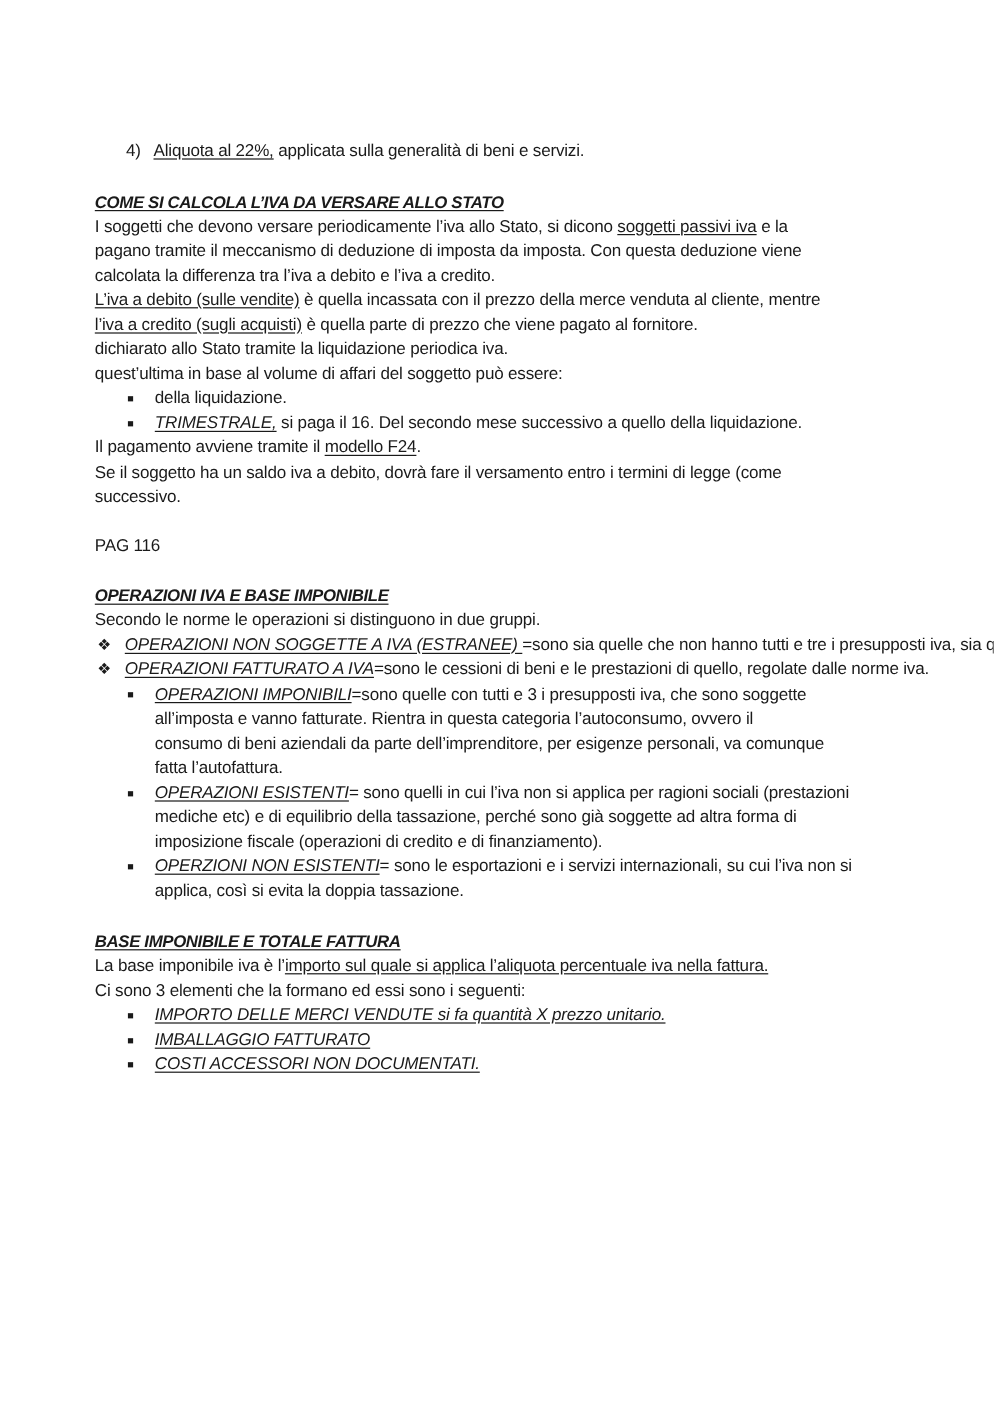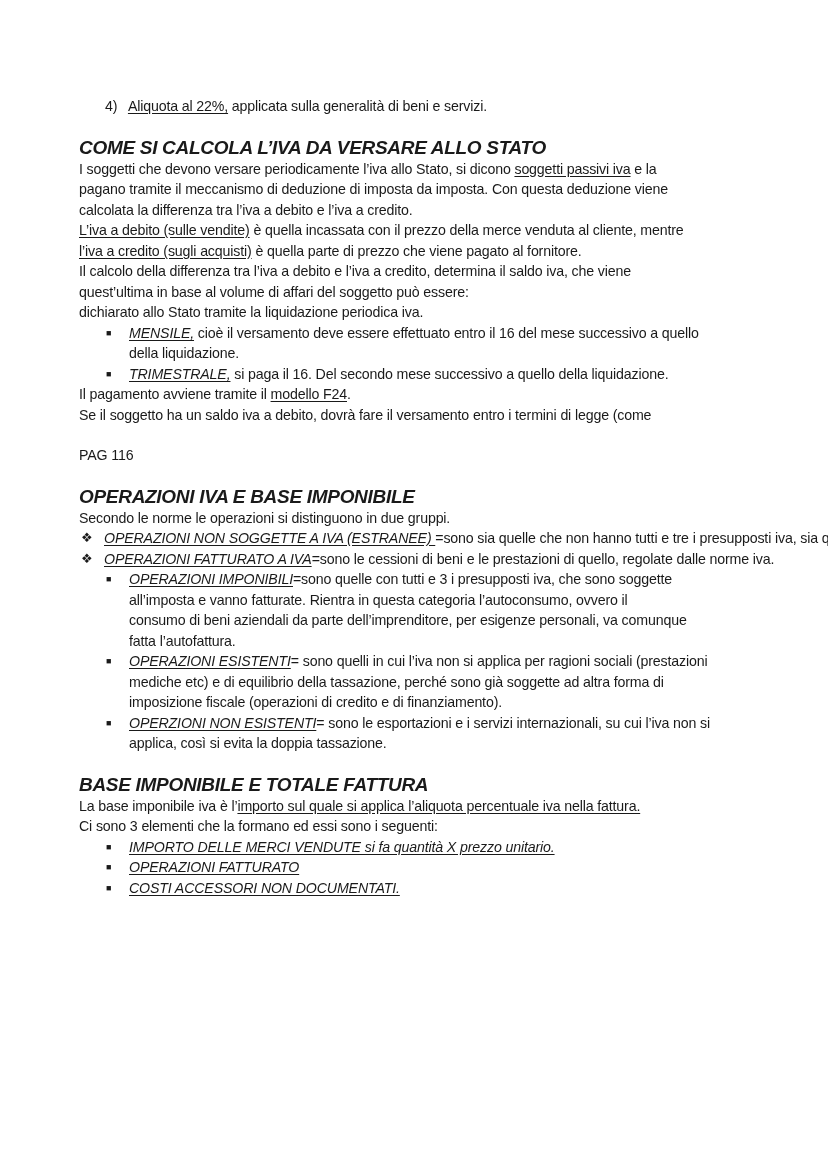--- a/index.html
+++ b/index.html
@@ -1,23 +1,23 @@
 <!DOCTYPE html>
 <html><head>
 <meta charset="utf-8">
 <style>
   html, body { margin: 0; padding: 0; background: #ffffff; }
   body { width: 828px; height: 1171px; position: relative; overflow: hidden;
          font-family: "Liberation Sans", sans-serif; color: #1a1a1a; }
-  .page { position: absolute; left: 79px; top: 96px; width: 680px; }
+  .page { position: absolute; left: 79px; top: 116px; width: 680px; }
   .line { font-size: 14.2px; line-height: 20.5px; white-space: nowrap; letter-spacing: -0.15px; }
   .u { text-decoration: underline; text-underline-offset: 2px; }
   .i { font-style: italic; }
-  h2 { margin: 0; font-size: 19px; line-height: 22px; font-weight: bold; font-style: italic;
-       text-underline-offset: 2px; letter-spacing: -0.3px; }
+  h2 { margin: 0; font-size: 14px; line-height: 22px; font-weight: bold; font-style: italic;
+       text-decoration: underline; text-underline-offset: 2px; letter-spacing: -0.3px; }
   .numitem { padding-left: 26px; }
   .bul { position: relative; padding-left: 50px; }
   .bul .mark { position: absolute; left: 27px; top: 0; font-size: 9px; }
   .bul .cont { display: block; }
   .dia { position: relative; padding-left: 25px; }
   .dia .mark { position: absolute; left: 2px; top: 0; font-size: 13px; }
 </style>
 </head>
 <body>
 
@@ -29,34 +29,33 @@
   </div>
 
   <div style="height:20px"></div>
 
   <h2>COME SI CALCOLA L’IVA DA VERSARE ALLO STATO</h2>
   <div class="line"><span>I soggetti che devono versare periodicamente l’iva allo Stato, si dicono </span><span class="u">soggetti passivi iva</span><span> e la</span></div>
   <div class="line">pagano tramite il meccanismo di deduzione di imposta da imposta.  Con questa deduzione viene</div>
   <div class="line">calcolata la differenza tra l’iva a debito e l’iva a credito.</div>
   <div class="line"><span class="u">L’iva a debito (sulle vendite)</span><span> è quella incassata con il prezzo della merce venduta al cliente, mentre</span></div>
   <div class="line"><span class="u">l’iva a credito (sugli acquisti)</span><span> è quella parte di prezzo che viene pagato al fornitore.</span></div>
-  <div class="line">Il calcolo della differenza tra l’iva a debito e l’iva a credito, determina il saldo iva, che viene</div>
+  <div class="line">dichiarato allo Stato tramite la liquidazione periodica iva.</div>
   <div class="line">quest’ultima in base al volume di affari del soggetto può essere:</div>
-  <div class="line">dichiarato allo Stato tramite la liquidazione periodica iva.</div>
   <div class="line bul">
     <span class="mark">■</span>
-    <span class="cont"><span class="u i">MENSILE,</span><span> cioè il versamento deve essere effettuato entro il 16 del mese successivo a quello</span></span>
     <span class="cont">della liquidazione.</span>
   </div>
   <div class="line bul">
     <span class="mark">■</span>
     <span class="cont"><span class="u i">TRIMESTRALE,</span><span> si paga il 16. Del secondo mese successivo a quello della liquidazione.</span></span>
   </div>
   <div class="line"><span>Il pagamento avviene tramite il </span><span class="u">modello F24</span><span>.</span></div>
   <div class="line">Se il soggetto ha un saldo iva a debito, dovrà fare il versamento entro i termini di legge (come</div>
+  <div class="line">successivo.</div>
 
   <div style="height:20px"></div>
   <div class="line">PAG 116</div>
   <div style="height:20px"></div>
 
   <h2>OPERAZIONI IVA E BASE IMPONIBILE</h2>
   <div class="line">Secondo le norme le operazioni si distinguono in due gruppi.</div>
   <div class="line dia">
     <span class="mark">❖</span>
     <span class="cont"><span class="u i">OPERAZIONI NON SOGGETTE A IVA (ESTRANEE) </span><span>=sono sia quelle che non hanno tutti e tre i</span></span>
@@ -90,20 +89,20 @@
 
   <h2>BASE IMPONIBILE E TOTALE FATTURA</h2>
   <div class="line"><span>La base imponibile iva è l’</span><span class="u">importo sul quale si applica l’aliquota percentuale iva nella fattura.</span></div>
   <div class="line">Ci sono 3 elementi che la formano ed essi sono i seguenti:</div>
   <div class="line bul">
     <span class="mark">■</span>
     <span class="cont u i">IMPORTO DELLE MERCI VENDUTE si fa quantità X prezzo unitario.</span>
   </div>
   <div class="line bul">
     <span class="mark">■</span>
-    <span class="cont u i">OPERAZIONI FATTURATO</span>
+    <span class="cont u i">IMBALLAGGIO FATTURATO</span>
   </div>
   <div class="line bul">
     <span class="mark">■</span>
     <span class="cont u i">COSTI ACCESSORI NON DOCUMENTATI.</span>
   </div>
 
 </div>
 
 </body></html>

